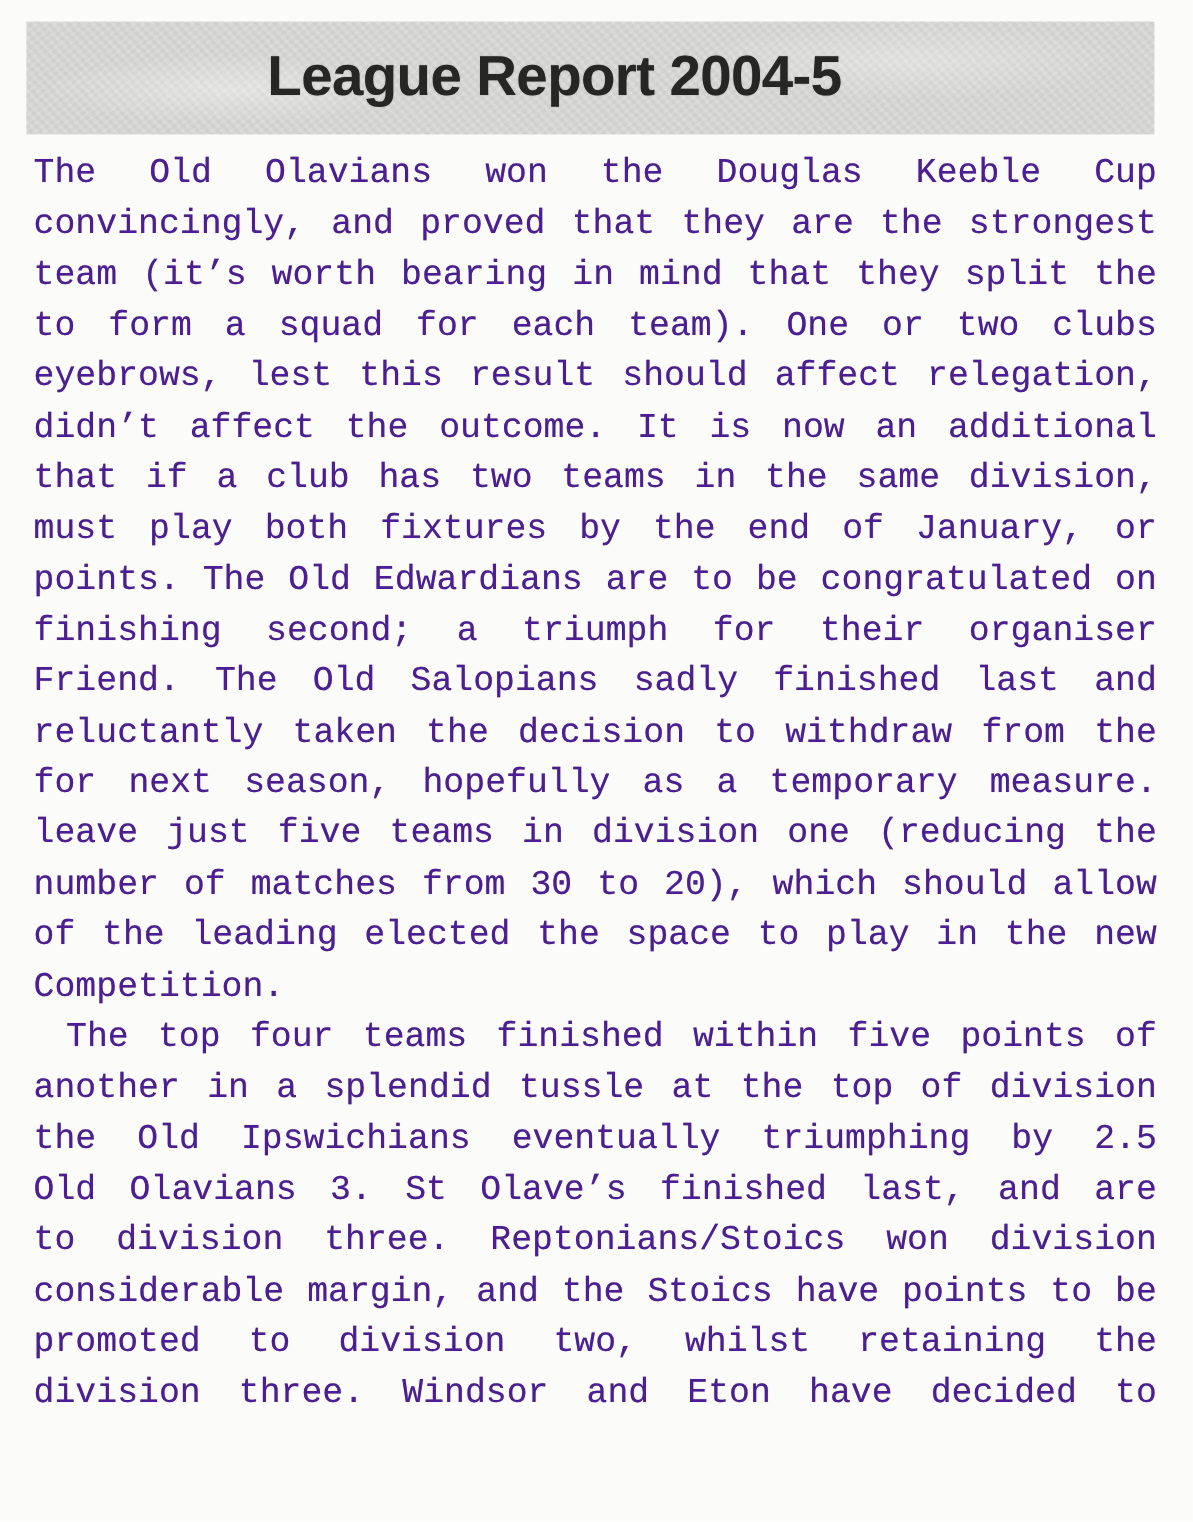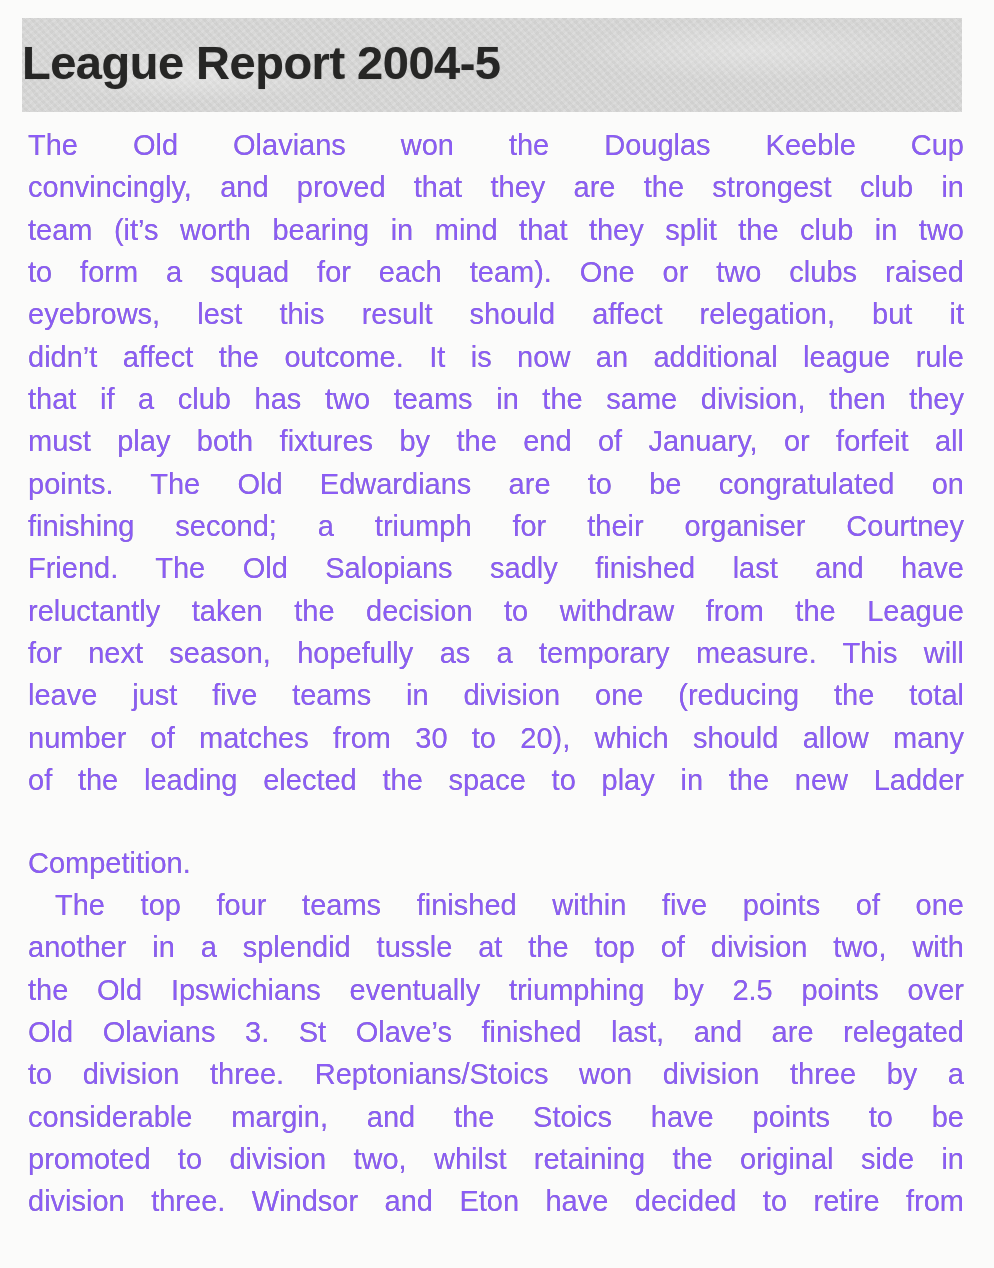--- a/index.html
+++ b/index.html
@@ -23,52 +23,53 @@
     width: 940px;
     height: 94px;
     background-color: #d9d9d8;
     background-image:
       radial-gradient(ellipse 220px 40px at 18% 60%, rgba(255,255,255,0.35), rgba(255,255,255,0) 70%),
       radial-gradient(ellipse 260px 45px at 78% 35%, rgba(255,255,255,0.28), rgba(255,255,255,0) 70%),
       repeating-linear-gradient(47deg, rgba(255,255,255,0.05) 0 3px, rgba(120,120,118,0.05) 3px 6px),
       repeating-linear-gradient(-38deg, rgba(255,255,255,0.04) 0 2px, rgba(110,110,108,0.04) 2px 5px);
     display: flex;
     align-items: center;
+    justify-content: center;
   }
   .title-band h1 {
     margin: 0 0 6px 0;
     padding-right: 60px; 
     font-size: 47px;
     font-weight: 700;
     letter-spacing: -0.5px;
     color: #262625;
     text-shadow: 0 0 1px rgba(38,38,37,0.45);
     white-space: nowrap;
   }
   
   .article {
     position: absolute;
     left: 28px;
     top: 124px;
     width: 936px;
-    color: #8b5cf6;
+    color: #4c1d95;
     font-size: 29px;
     text-shadow: 0 0 0.6px rgba(45,45,45,0.55);
+    font-family: Liberation Mono, monospace;
   }
   .line {
     height: 42.35px;
     line-height: 42.35px;
     overflow: hidden;
     text-align: justify;
     text-align-last: justify;
     white-space: normal;
   }
   .line.para-end {
     text-align-last: left;
-    margin-top: 40px;
   }
   .line.indent-first {
     text-indent: 27px;
   }
 </style>
 </head>
 <body>
 
 <div class="page">
 

